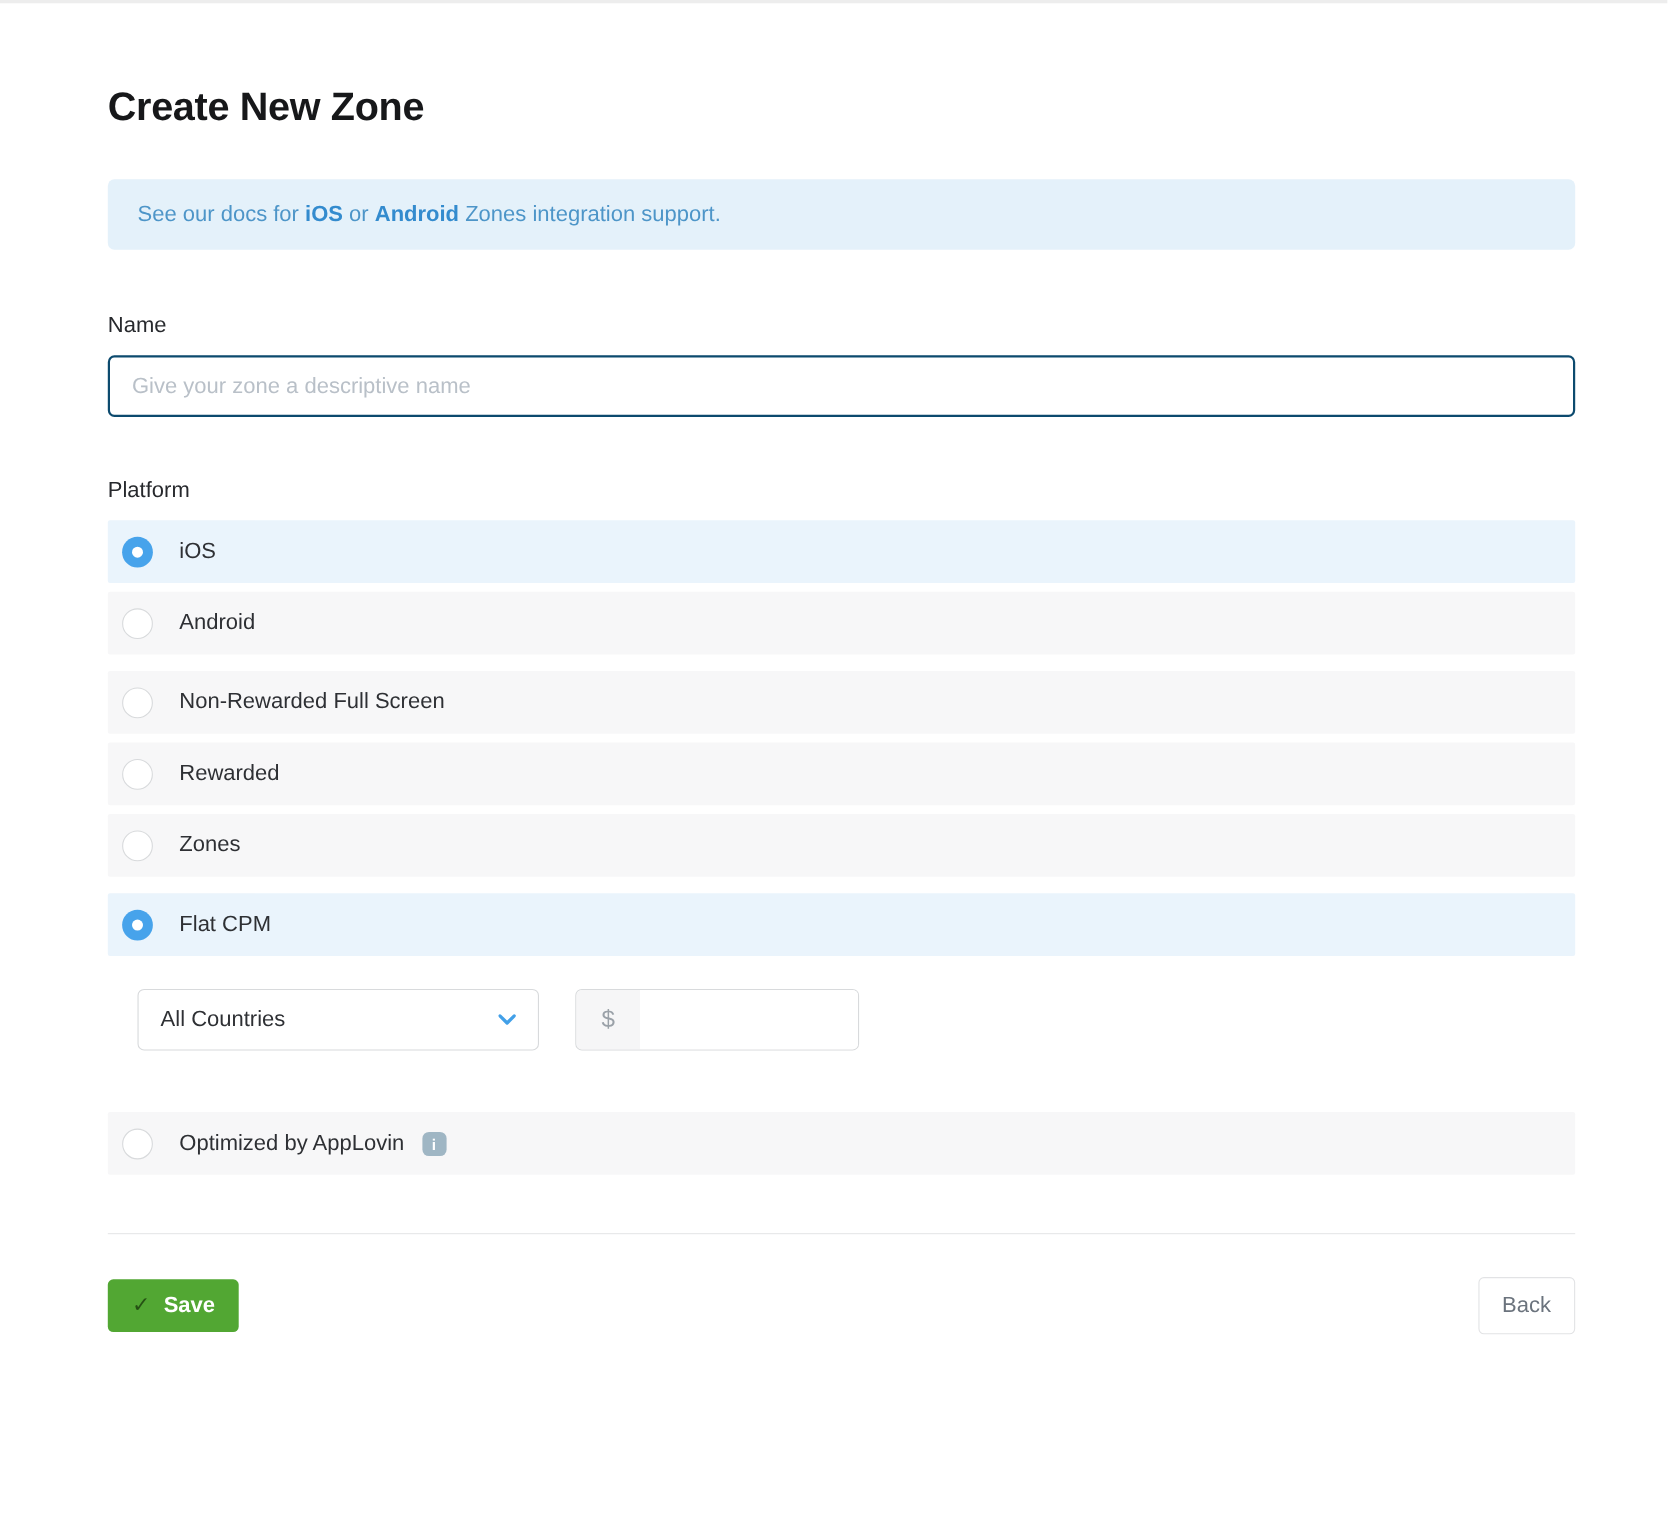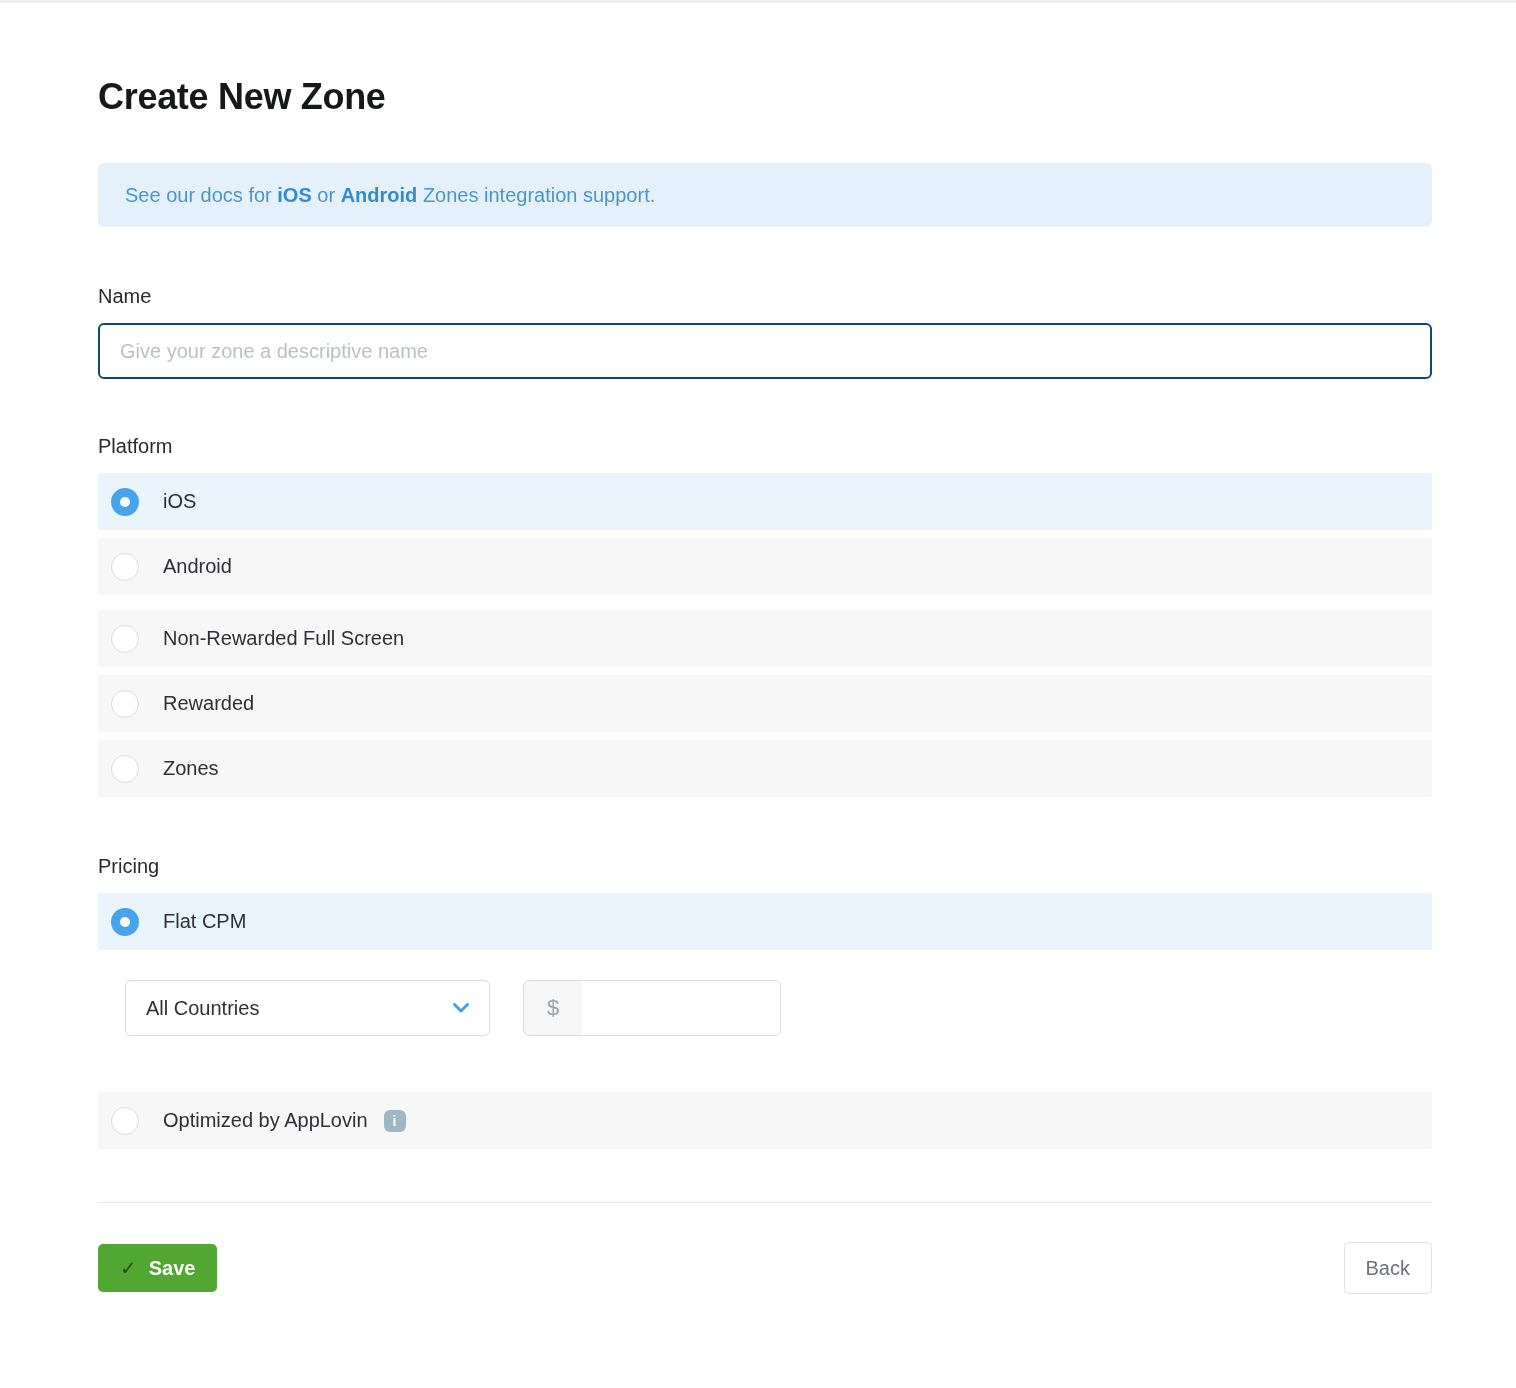--- a/index.html
+++ b/index.html
@@ -244,21 +244,20 @@
   </div>
   <div class="option-row">
     <span class="radio"></span>
     <span class="option-label">Rewarded</span>
   </div>
   <div class="option-row">
     <span class="radio"></span>
     <span class="option-label">Zones</span>
   </div>
 
-  <div class="field-label">Pricing</div>
   <div class="option-row selected first">
     <span class="radio checked"></span>
     <span class="option-label">Flat CPM</span>
   </div>
 
   <div class="pricing-controls">
     <div class="country-select">
       <span class="select-value">All Countries</span>
       <svg class="chevron-icon" width="16" height="10" viewBox="0 0 16 10" fill="none">
         <path d="M1.5 1.5 L8 8 L14.5 1.5" stroke="#42a0e8" stroke-width="3" stroke-linecap="round" stroke-linejoin="round"></path>

